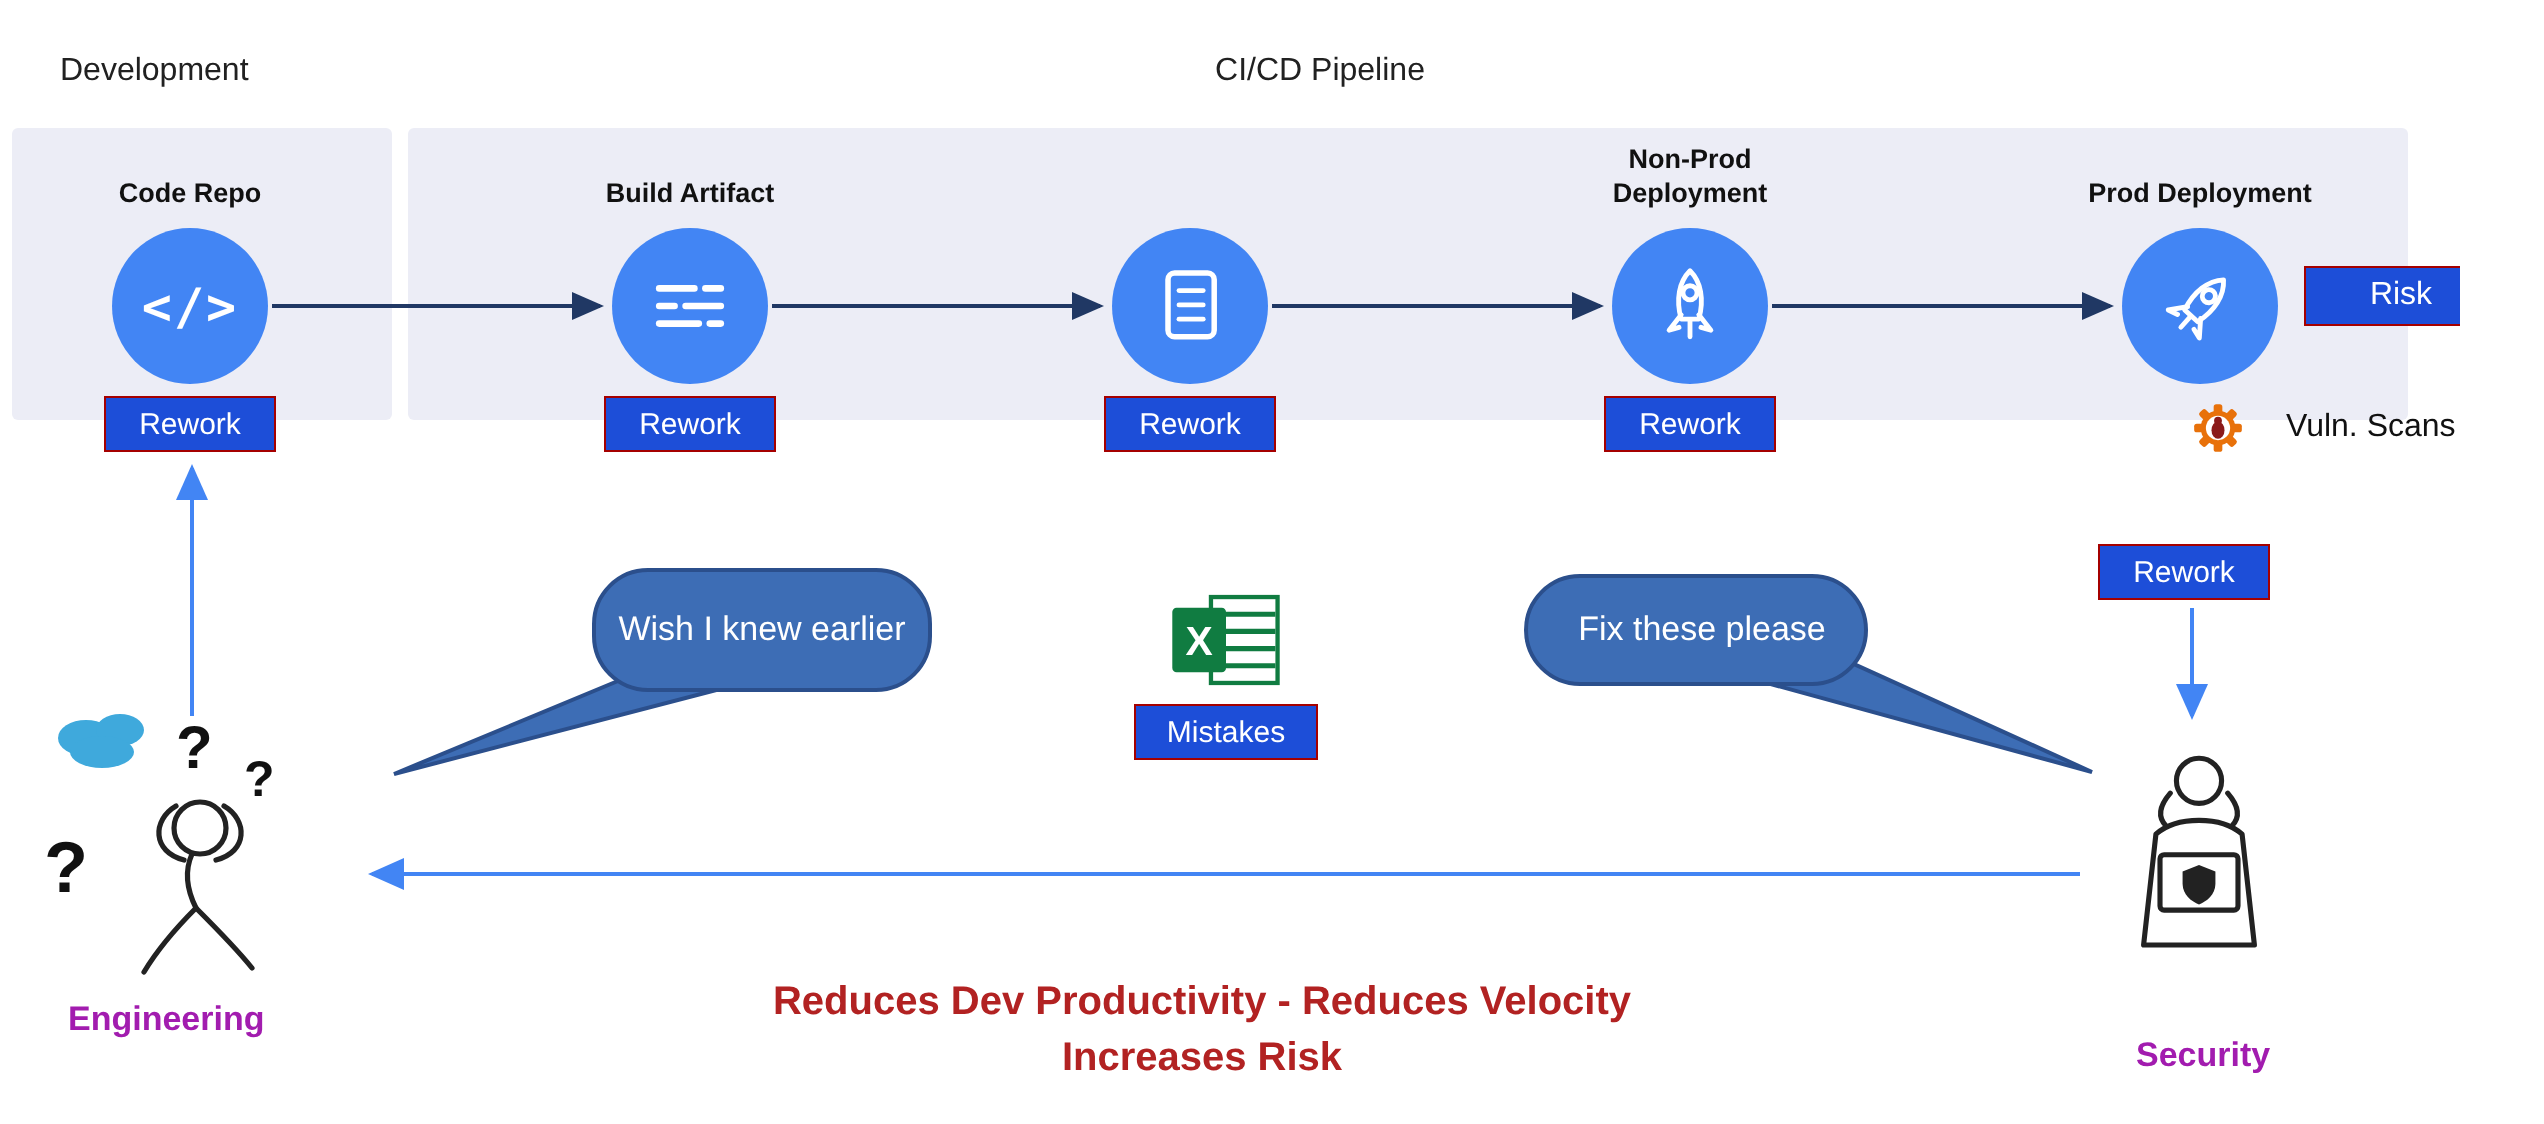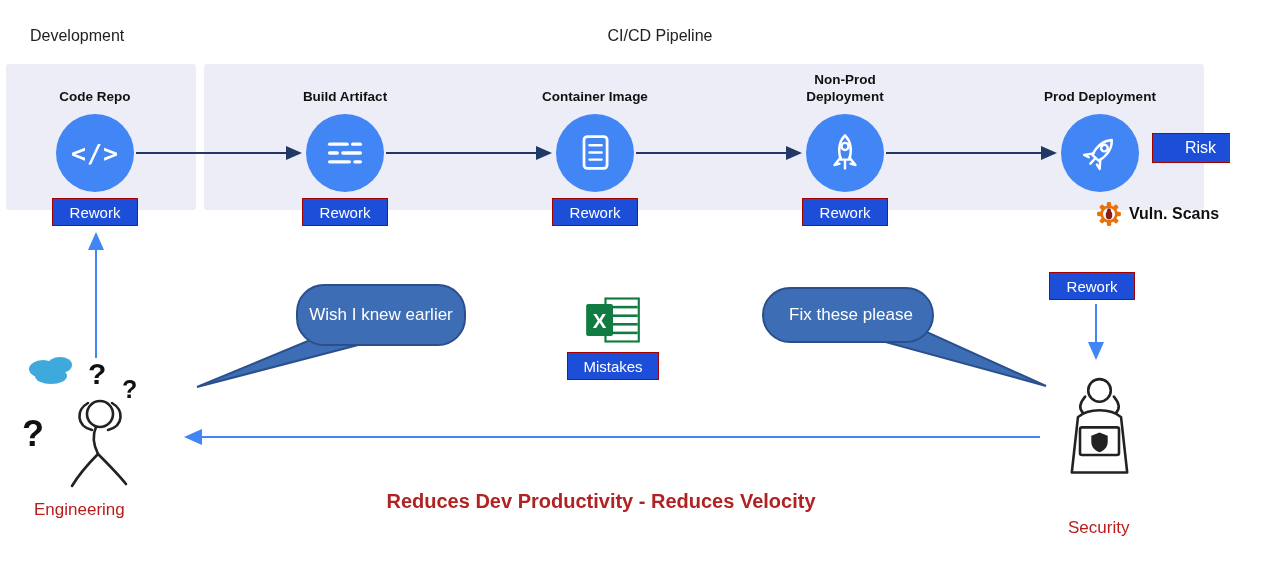--- a/index.html
+++ b/index.html
@@ -28,36 +28,36 @@
   .code-glyph { color:#fff; font-size:25px; font-weight:bold; font-family:"DejaVu Sans Mono", monospace; letter-spacing:1px; }
 
   .badge { position:absolute; background:#1d4ed8; border:1px solid #A50000; color:#fff; text-align:center;
            font-size:15px; display:flex; align-items:center; justify-content:center; z-index:3; }
   .rework { width:86px; height:28px; top:198px; }
   .rw0 { left:52px; } .rw1 { left:302px; } .rw2 { left:552px; } .rw3 { left:802px; }
   .risk { left:1152px; top:133px; width:97px; height:30px; font-size:16px; }
   .rework-sec { left:1049px; top:272px; width:86px; height:28px; }
   .mistakes { left:567px; top:352px; width:92px; height:28px; }
 
-  .vuln-row { position:absolute; left:1096px; top:201px; display:flex; align-items:center; gap:7px;
-              font-size:16px; color:#111; z-index:3;font-weight:bold; }
+  .vuln-row { position:absolute; left:1096px; top:201px; display:flex; align-items:center; gap:21px;
+              font-size:16px; color:#111; z-index:3; }
 
   .bubble { position:absolute; background:#3D6DB5; border:2px solid #2B4F8C; border-radius:28px; color:#fff;
             display:flex; align-items:center; justify-content:center; text-align:center;
             font-size:17px; line-height:1.3; z-index:3; padding:4px 10px; }
   .bubble1 { left:296px; top:284px; width:170px; height:62px; }
   .bubble2 { left:762px; top:287px; width:172px; height:56px;padding-left:16px; }
 
   .excel { position:absolute; left:584px; top:296px; z-index:3; }
 
   .figure { position:absolute; z-index:3; }
   .fig-eng { left:18px; top:352px; }
   .fig-sec { left:1052px; top:374px; }
 
-  .actor-label { position:absolute; font-weight:normal; font-size:17px; color:#b91c1c; z-index:3; }
+  .actor-label { position:absolute; font-weight:bold; font-size:17px; color:#a21caf; z-index:3; }
   .actor-eng { left:34px; top:500px; }
   .actor-sec { left:1068px; top:494px;margin-top:24px; }
 
   .footer { position:absolute; left:206px; top:488px; width:790px; text-align:center;
             color:#B22222; font-weight:bold; font-size:20px; line-height:1.38; z-index:3; }
 
   .overlay { position:absolute; left:0; top:0; z-index:1; pointer-events:none; }
 </style>
 </head>
 <body>
@@ -91,21 +91,20 @@
       <polygon points="315,338 362,344 197,387" fill="#3D6DB5" stroke="#2B4F8C" stroke-width="2"></polygon>
       <polygon points="878,340 918,328 1046,386" fill="#3D6DB5" stroke="#2B4F8C" stroke-width="2"></polygon>
     </g>
   </svg>
 
   <div class="section-label dev">Development</div>
   <div class="section-label ci">CI/CD Pipeline</div>
 
   <div class="stage-label l0">Code Repo</div>
   <div class="stage-label l1">Build Artifact</div>
-  <div class="stage-label l2">Container Image</div>
   <div class="stage-label l3">Non-Prod Deployment</div>
   <div class="stage-label l4">Prod Deployment</div>
 
   <div class="circle c0">
     <span class="code-glyph">&lt;/&gt;</span>
   </div>
 
   <div class="circle c1">
     <svg width="44" height="44" viewBox="0 0 40 40">
       <g stroke="#fff" stroke-width="3" stroke-linecap="round">
@@ -227,15 +226,16 @@
       </g>
       <path d="M45 57 l8 3.2 v6 c0 5.5 -4.5 8.8 -8 10 c-3.5 -1.2 -8 -4.5 -8 -10 v-6 Z" fill="#222"></path>
     </svg>
   </div>
 
   <div class="actor-label actor-eng">Engineering</div>
   <div class="actor-label actor-sec">Security</div>
 
   <div class="footer">
     <div>Reduces Dev Productivity -  Reduces Velocity</div>
+    <div>Increases Risk</div>
   </div>
 
 </div>
 
 </body></html>

